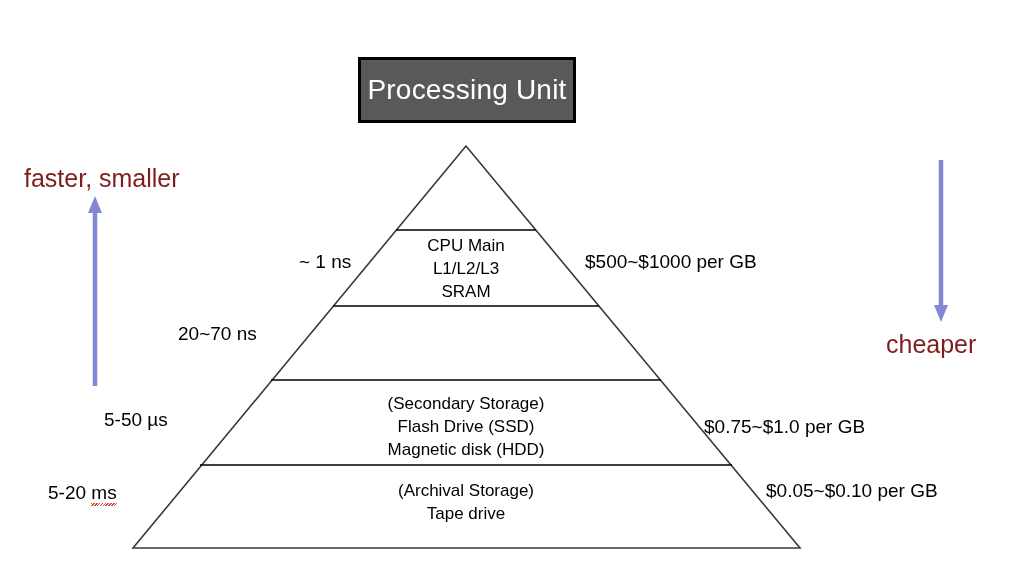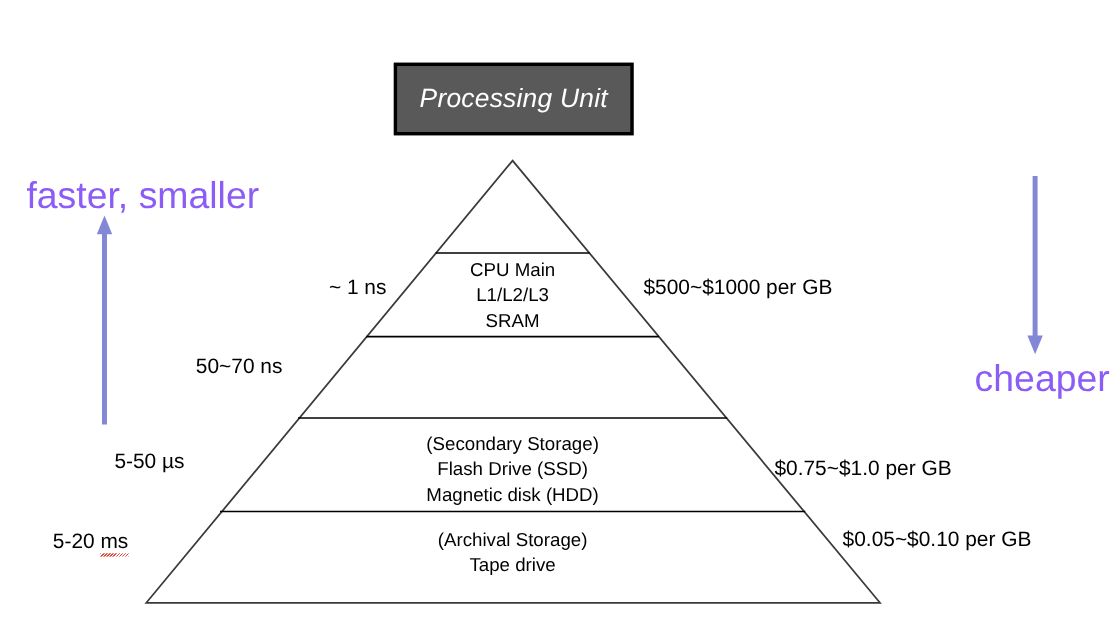--- a/index.html
+++ b/index.html
@@ -32,24 +32,23 @@
     height: 66px;
     background: #595959;
     border: 3px solid #000000;
     box-sizing: border-box;
     display: flex;
     align-items: center;
     justify-content: center;
   }
   #processing-unit-label {
     color: #ffffff;
-    font-size: 24px;
+    font-size: 28px;
     line-height: 1;
     letter-spacing: 0.2px;
-    font-style: italic;
   }
 
   
   #pyramid-svg {
     position: absolute;
     left: 0;
     top: 0;
     width: 1016px;
     height: 564px;
   }
@@ -67,22 +66,22 @@
   .side-label {
     position: absolute;
     color: #000000;
     font-size: 19px;
     line-height: 24px;
     white-space: nowrap;
   }
 
   .axis-caption {
     position: absolute;
-    color: #8b5cf6;
-    font-size: 34px;
+    color: #7f1d1d;
+    font-size: 25px;
     line-height: 28px;
     white-space: nowrap;
   }
 
   
   .misspelled {
     position: relative;
   }
   .misspelled::after {
     content: "";
@@ -145,21 +144,21 @@
     <div>Magnetic disk (HDD)</div>
   </div>
 
   <div class="tier-text" style="left:316px; top:479px; width:300px;">
     <div>(Archival Storage)</div>
     <div>Tape drive</div>
   </div>
 
   <div class="side-label" style="left:257px; top:250px;margin-left:42px;">~ 1 ns</div>
 
-  <div class="side-label" style="left:178px; top:322px;">50~70 ns</div>
+  <div class="side-label" style="left:178px; top:322px;">20~70 ns</div>
 
   <div class="side-label" style="left:104px; top:408px;">5-50 µs</div>
 
   <div class="side-label" style="left:48px; top:481px;"><span>5-20 </span><span class="misspelled">ms</span></div>
 
   <div class="side-label" style="left:585px; top:250px;">$500~$1000 per GB</div>
 
 
   <div class="side-label" style="left:704px; top:415px;">$0.75~$1.0 per GB</div>
 

